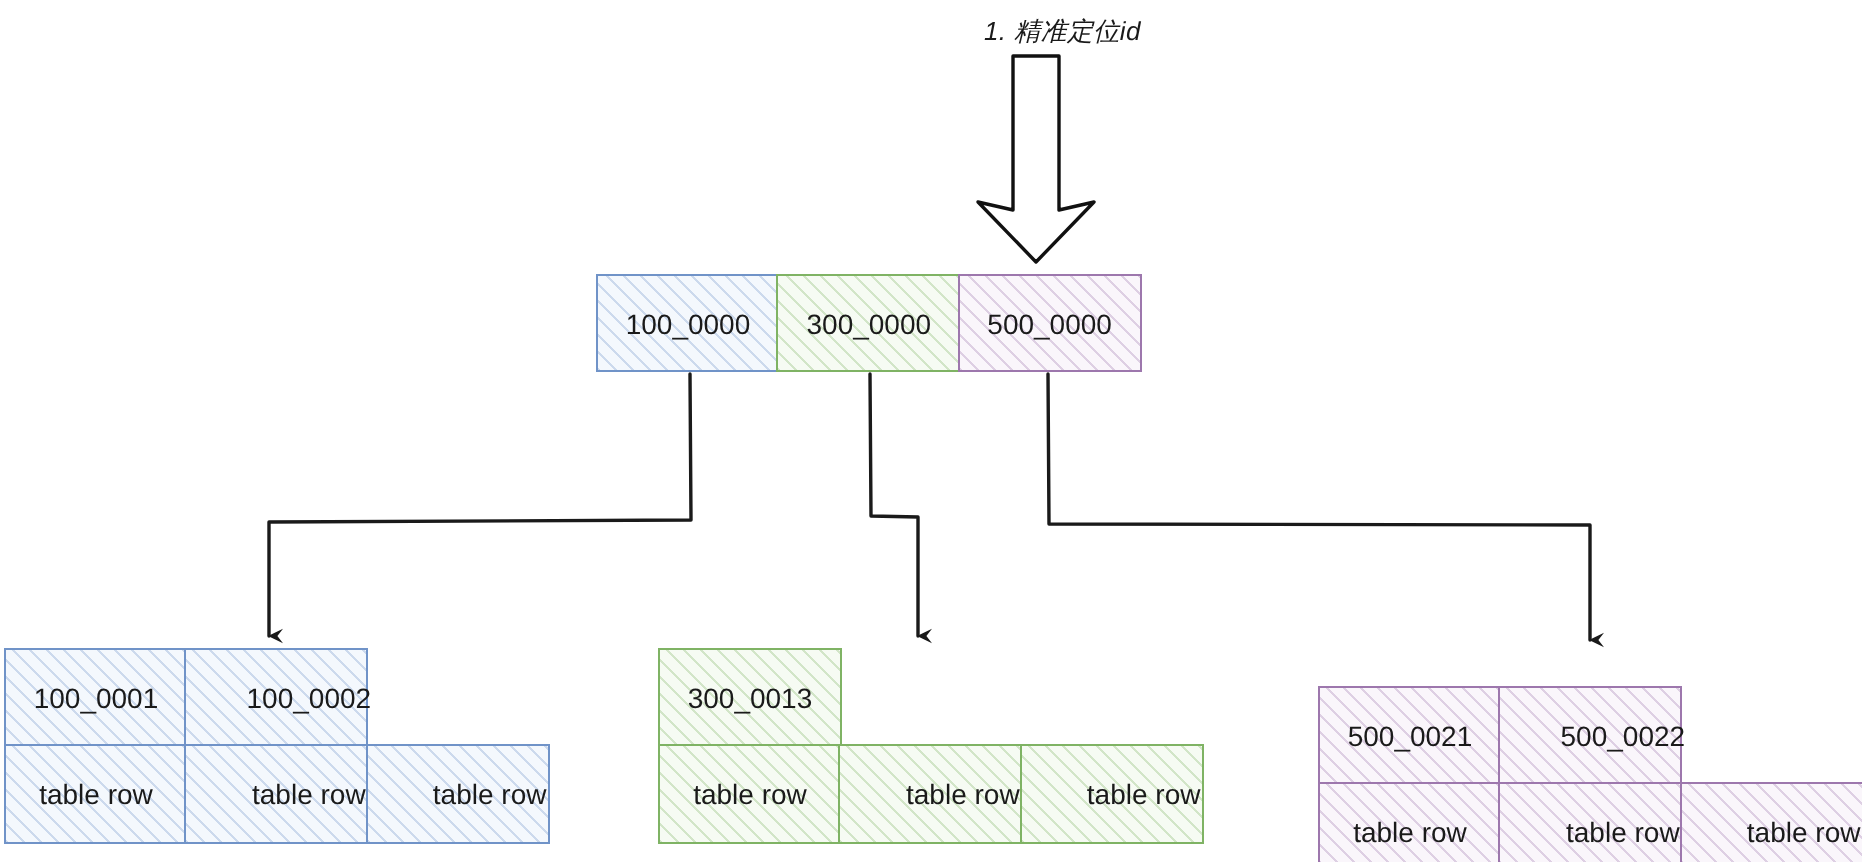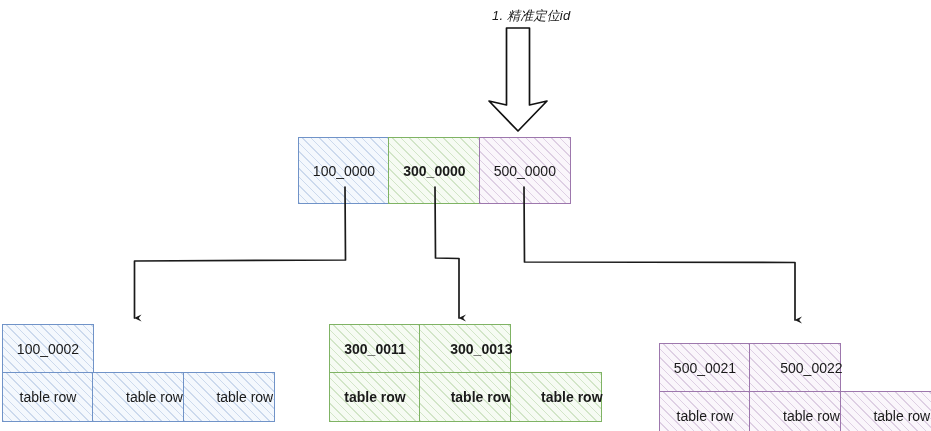--- a/index.html
+++ b/index.html
@@ -48,33 +48,32 @@
     background-image: repeating-linear-gradient(45deg,
       rgba(112,147,200,0.30) 0px, rgba(112,147,200,0.30) 1px,
       rgba(0,0,0,0) 1px, rgba(0,0,0,0) 6px);
   }
   
   .c-green { border: 1.6px solid #7fb364;
     background-color: #f6fbf3;
     background-image: repeating-linear-gradient(45deg,
       rgba(127,179,100,0.30) 0px, rgba(127,179,100,0.30) 1px,
       rgba(0,0,0,0) 1px, rgba(0,0,0,0) 6px);
-    font-weight: bold;
   }
   
   .c-purple { border: 1.6px solid #9d77ad;
     background-color: #faf6fb;
     background-image: repeating-linear-gradient(45deg,
       rgba(157,119,173,0.30) 0px, rgba(157,119,173,0.30) 1px,
       rgba(0,0,0,0) 1px, rgba(0,0,0,0) 6px);
   }
 
   
   #root-node { left: 298px; top: 137px; }
-  #root-node .cell { width: 92px; height: 67px; }
+  #root-node .cell { width: 92px; height: 49px; }
   #root-node .cell + .cell { margin-left: -1.6px; }
 
   
   .table-group { position: absolute; }
   .table-group .cellrow { position: relative; left: 0; top: 0; }
   .table-group .cell { width: 92px; height: 50px; }
   .table-group .cell + .cell { margin-left: -1.6px; padding-left: 32px; }
   .table-group .cellrow + .cellrow { margin-top: -1.6px; }
 
   #table-blue   { left: 2px;   top: 324px; }
@@ -97,32 +96,32 @@
 
 
   <div class="cellrow" id="root-node">
     <div class="cell c-blue">100_0000</div>
     <div class="cell c-green">300_0000</div>
     <div class="cell c-purple">500_0000</div>
   </div>
 
   <div class="table-group" id="table-blue">
     <div class="cellrow">
+      <div class="cell c-blue">100_0001</div>
       <div class="cell c-blue">100_0002</div>
     </div>
     <div class="cellrow">
       <div class="cell c-blue">table row</div>
       <div class="cell c-blue">table row</div>
       <div class="cell c-blue">table row</div>
     </div>
   </div>
 
   <div class="table-group" id="table-green">
     <div class="cellrow">
-      <div class="cell c-green">300_0011</div>
       <div class="cell c-green">300_0013</div>
     </div>
     <div class="cellrow">
       <div class="cell c-green">table row</div>
       <div class="cell c-green">table row</div>
       <div class="cell c-green">table row</div>
     </div>
   </div>
 
   <div class="table-group" id="table-purple">

